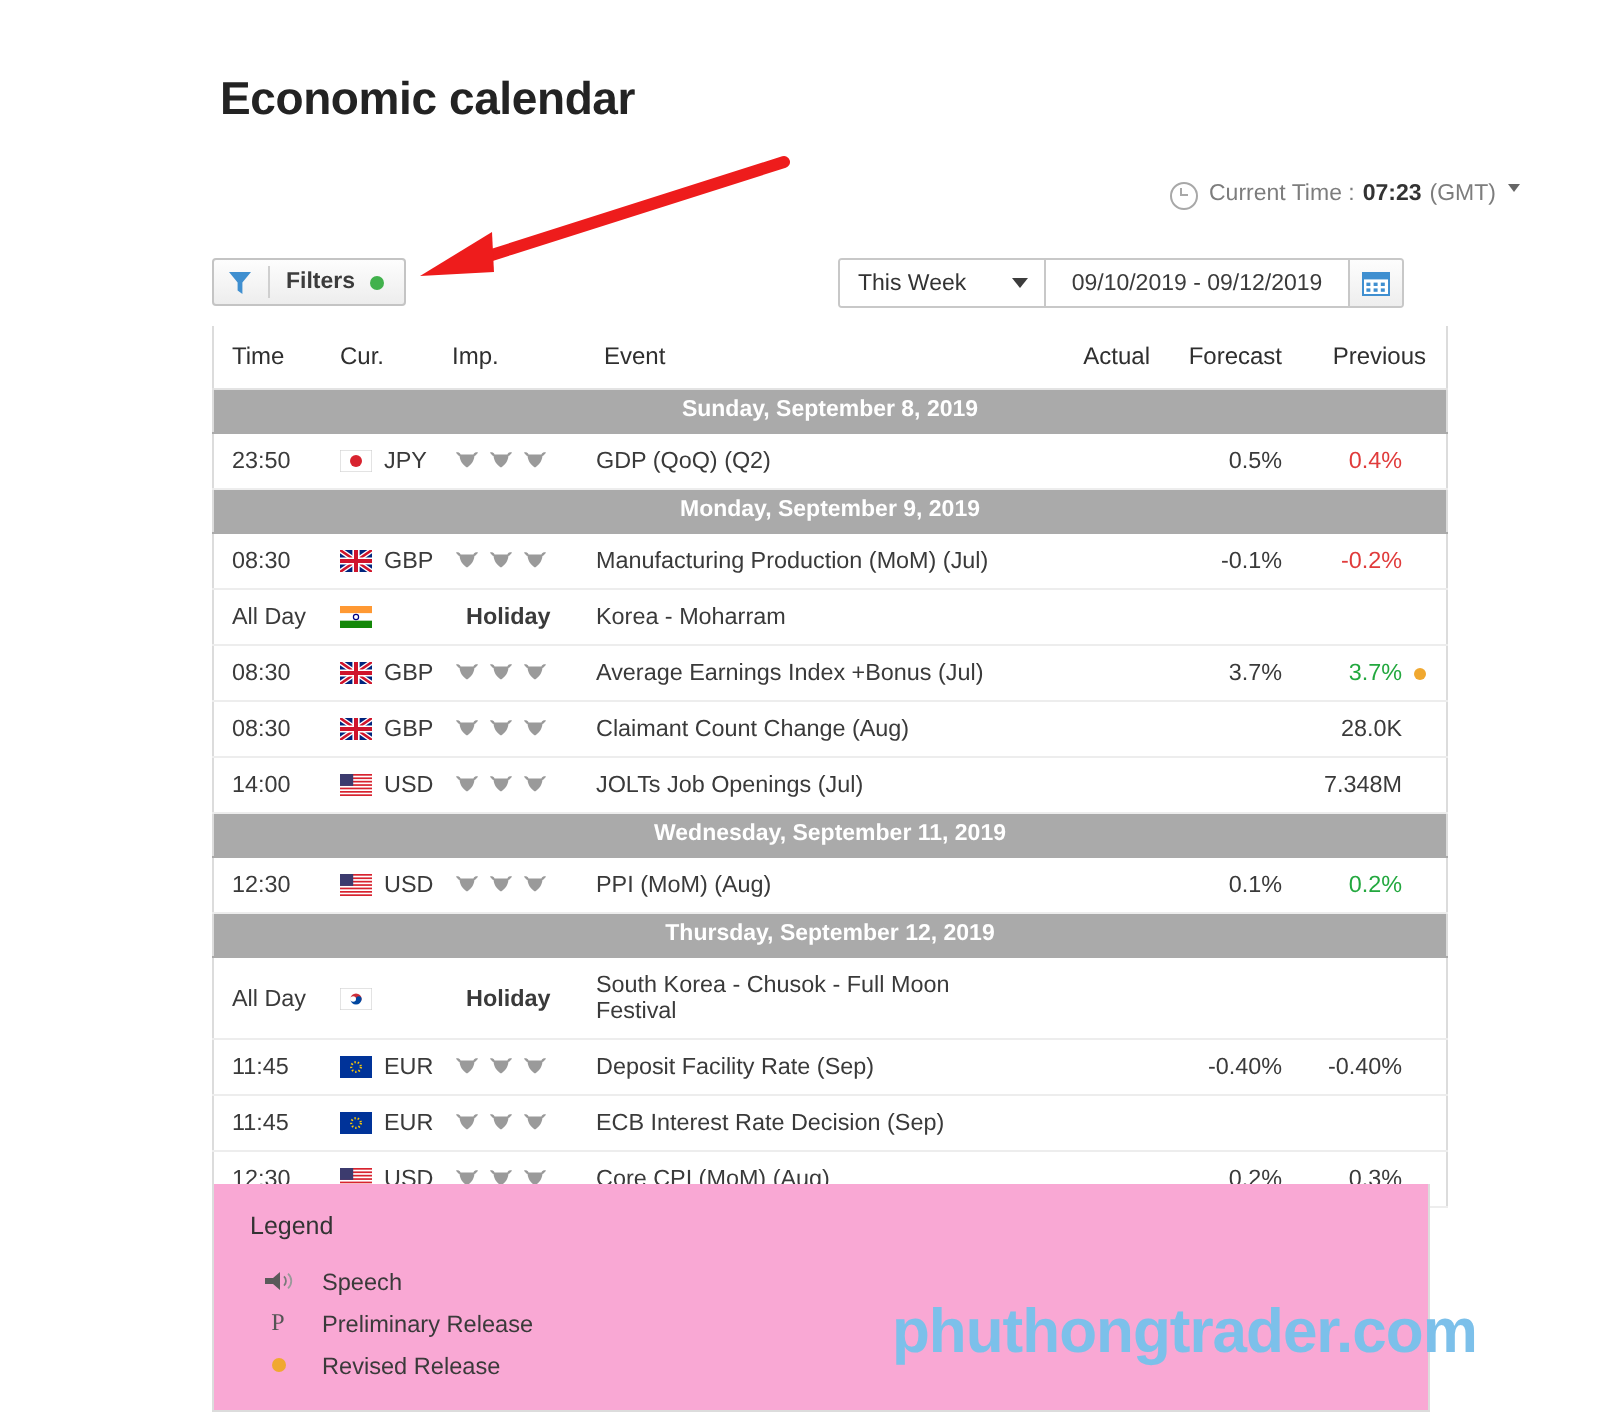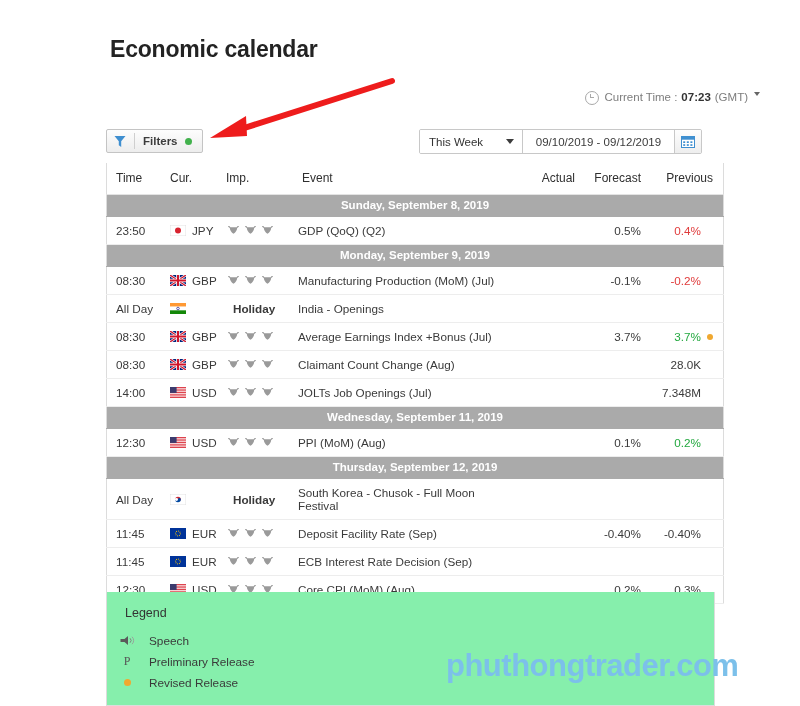--- a/index.html
+++ b/index.html
@@ -247,31 +247,31 @@
   
   .legend-box {
     position: absolute;
     left: 106px;
     top: 592px;
     width: 609px;
     height: 114px;
     border: 1px solid #dcdcdc;
     border-top: none;
     box-sizing: border-box;
-    background: #86efac;
+    background: #f9a8d4;
   }
   .legend-title {
     position: absolute;
     left: 18px; top: 14px;
     font-size: 12.5px;
     color: #333;
   }
   .legend-list {
     position: absolute;
-    left: 6px; top: 38px; text-align: right;
+    left: 18px; top: 38px; text-align: right;
   }
   .legend-item {
     display: flex;
     align-items: center;
     height: 21px;
   }
   .legend-icon {
     width: 28px;
     display: flex;
     align-items: center;
@@ -453,21 +453,21 @@
               <svg class="flag" viewBox="0 0 16 11" preserveAspectRatio="none">
                 <rect width="16" height="3.67" fill="#ff9933"></rect>
                 <rect y="3.67" width="16" height="3.66" fill="#ffffff"></rect>
                 <rect y="7.33" width="16" height="3.67" fill="#138808"></rect>
                 <circle cx="8" cy="5.5" r="1.3" fill="none" stroke="#000080" stroke-width="0.6"></circle>
               </svg>
               <span class="cur-code"></span>
             </span>
           </td>
           <td class="col-imp"><span class="holiday-label">Holiday</span></td>
-          <td class="col-event event-cell">India - Openings</td>
+          <td class="col-event event-cell">Korea - Moharram</td>
           <td class="col-actual val-gray"></td>
           <td class="col-fore val-gray"></td>
           <td class="col-prev">
             <span class="prev-wrap">
               <span class="val-gray"></span>
               <span class="prev-spacer"></span>
             </span>
           </td>
         </tr>
         <tr>

